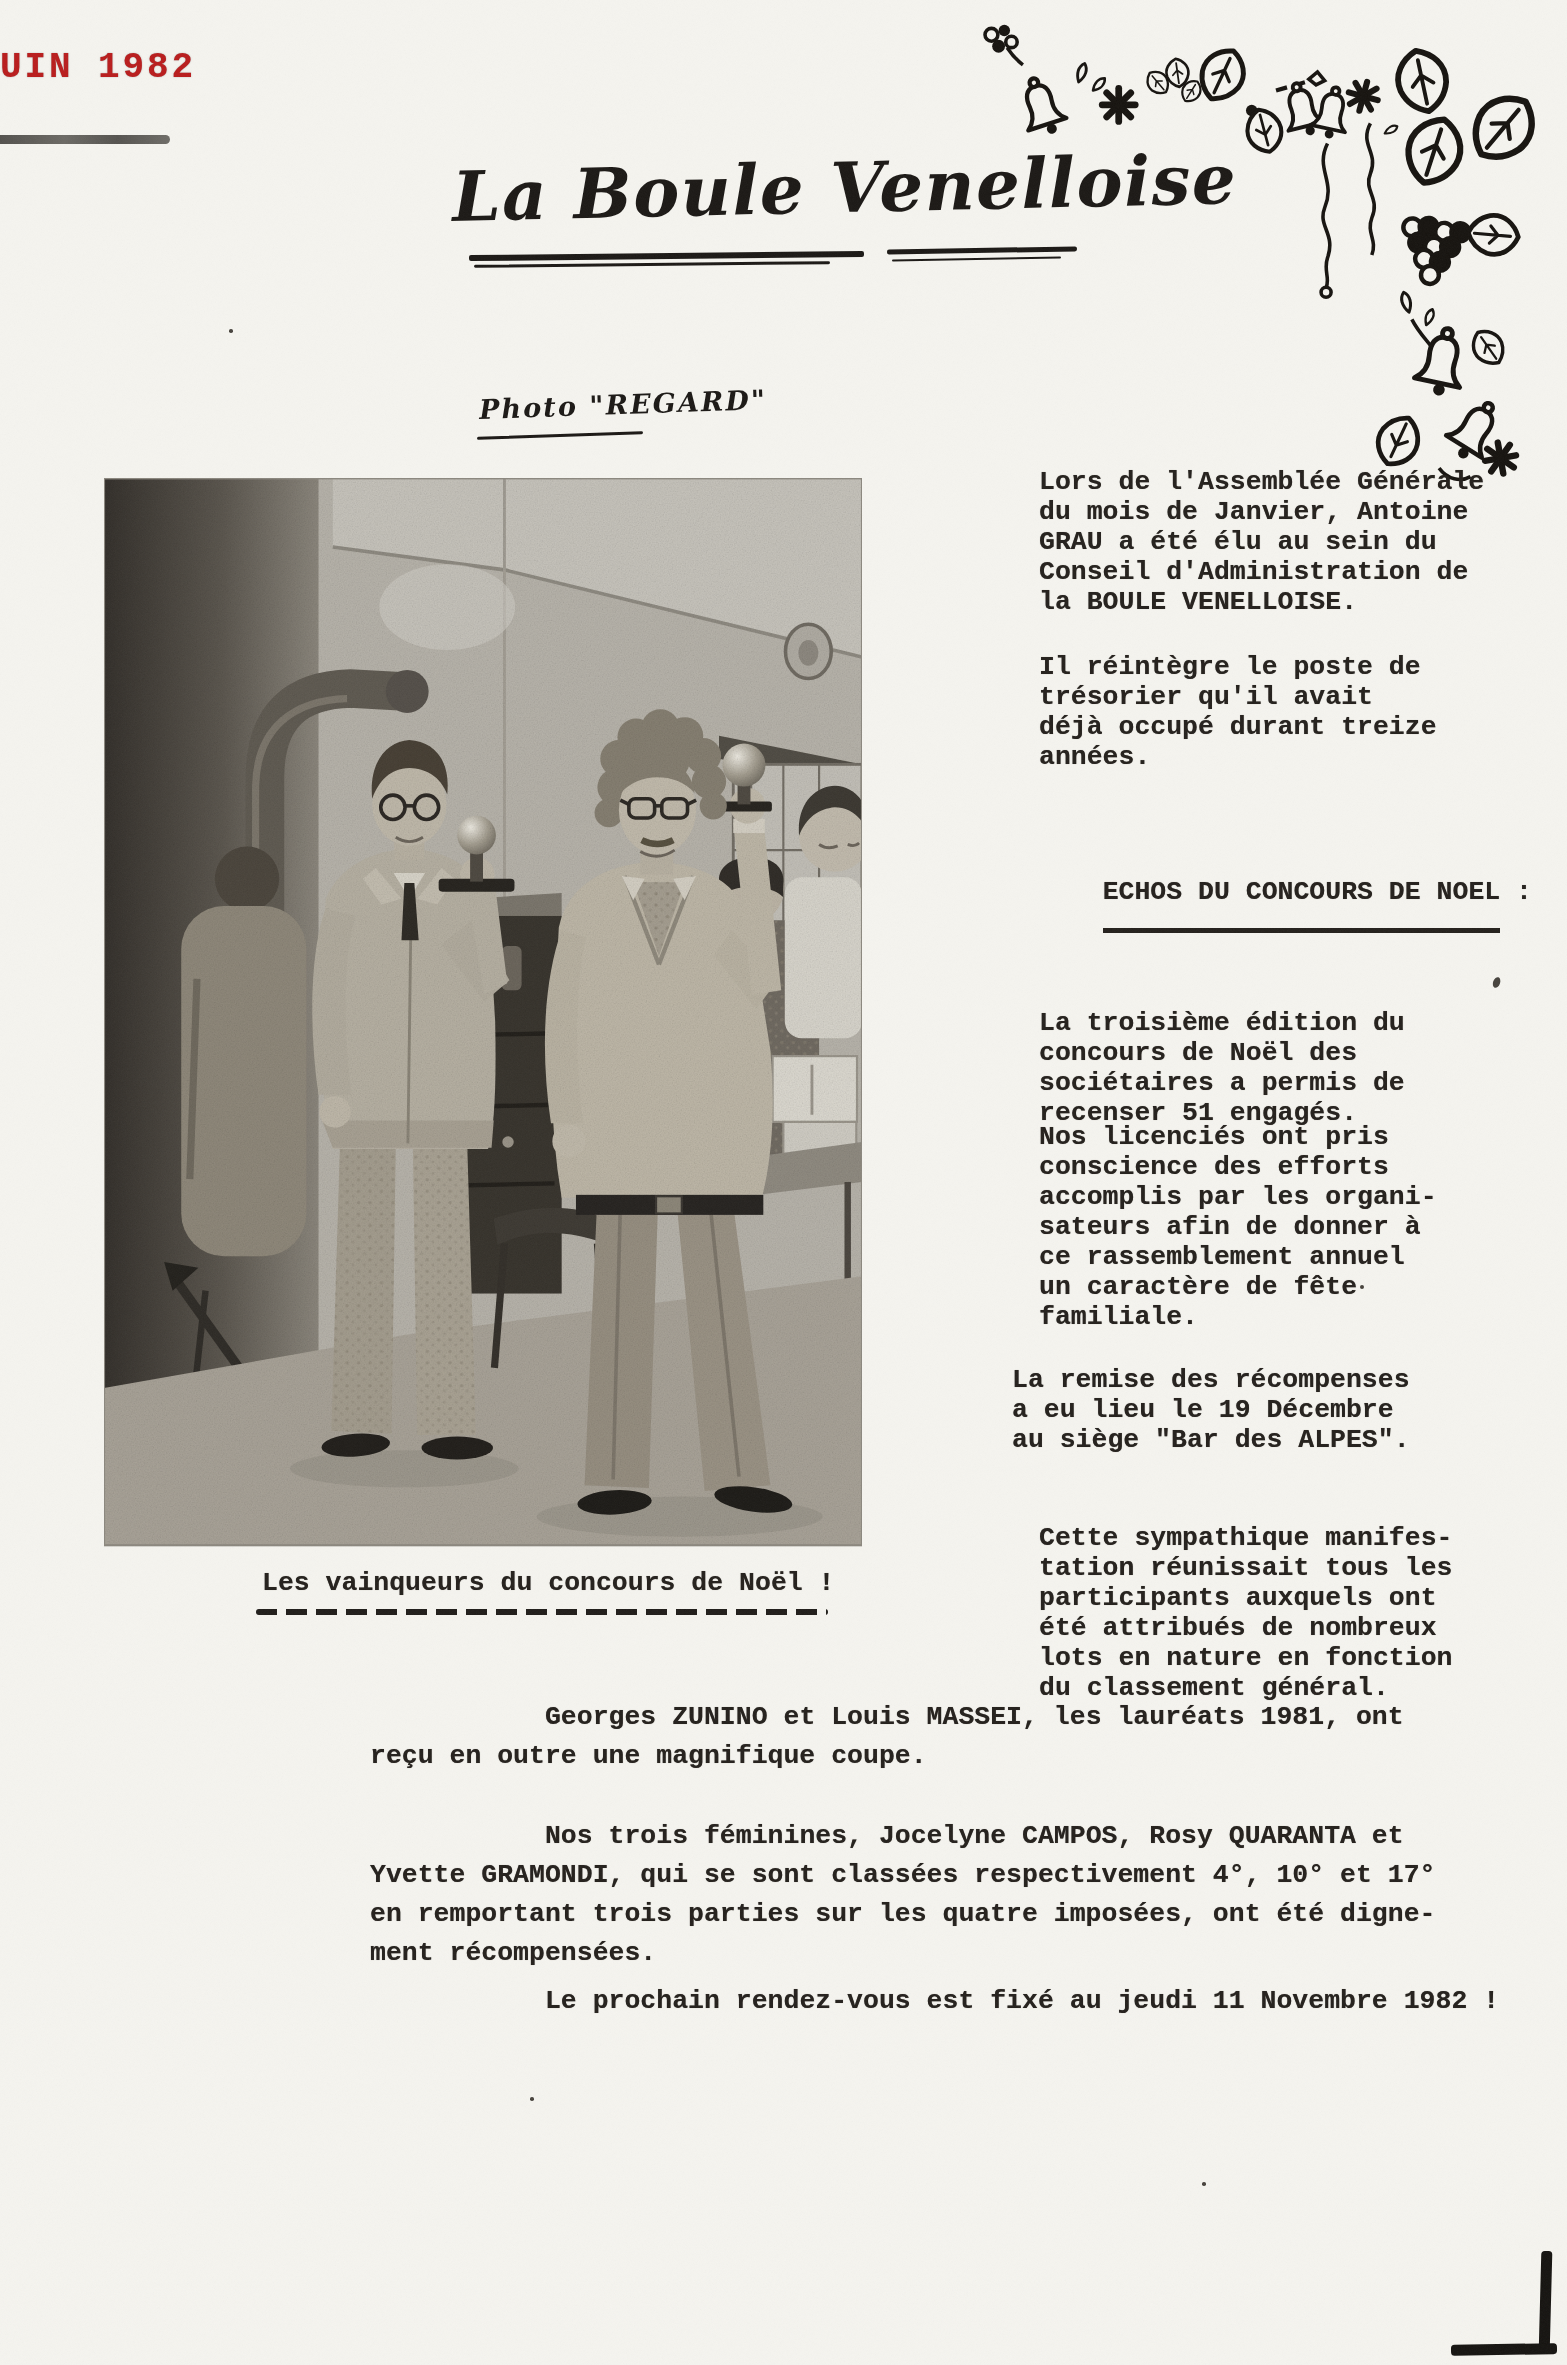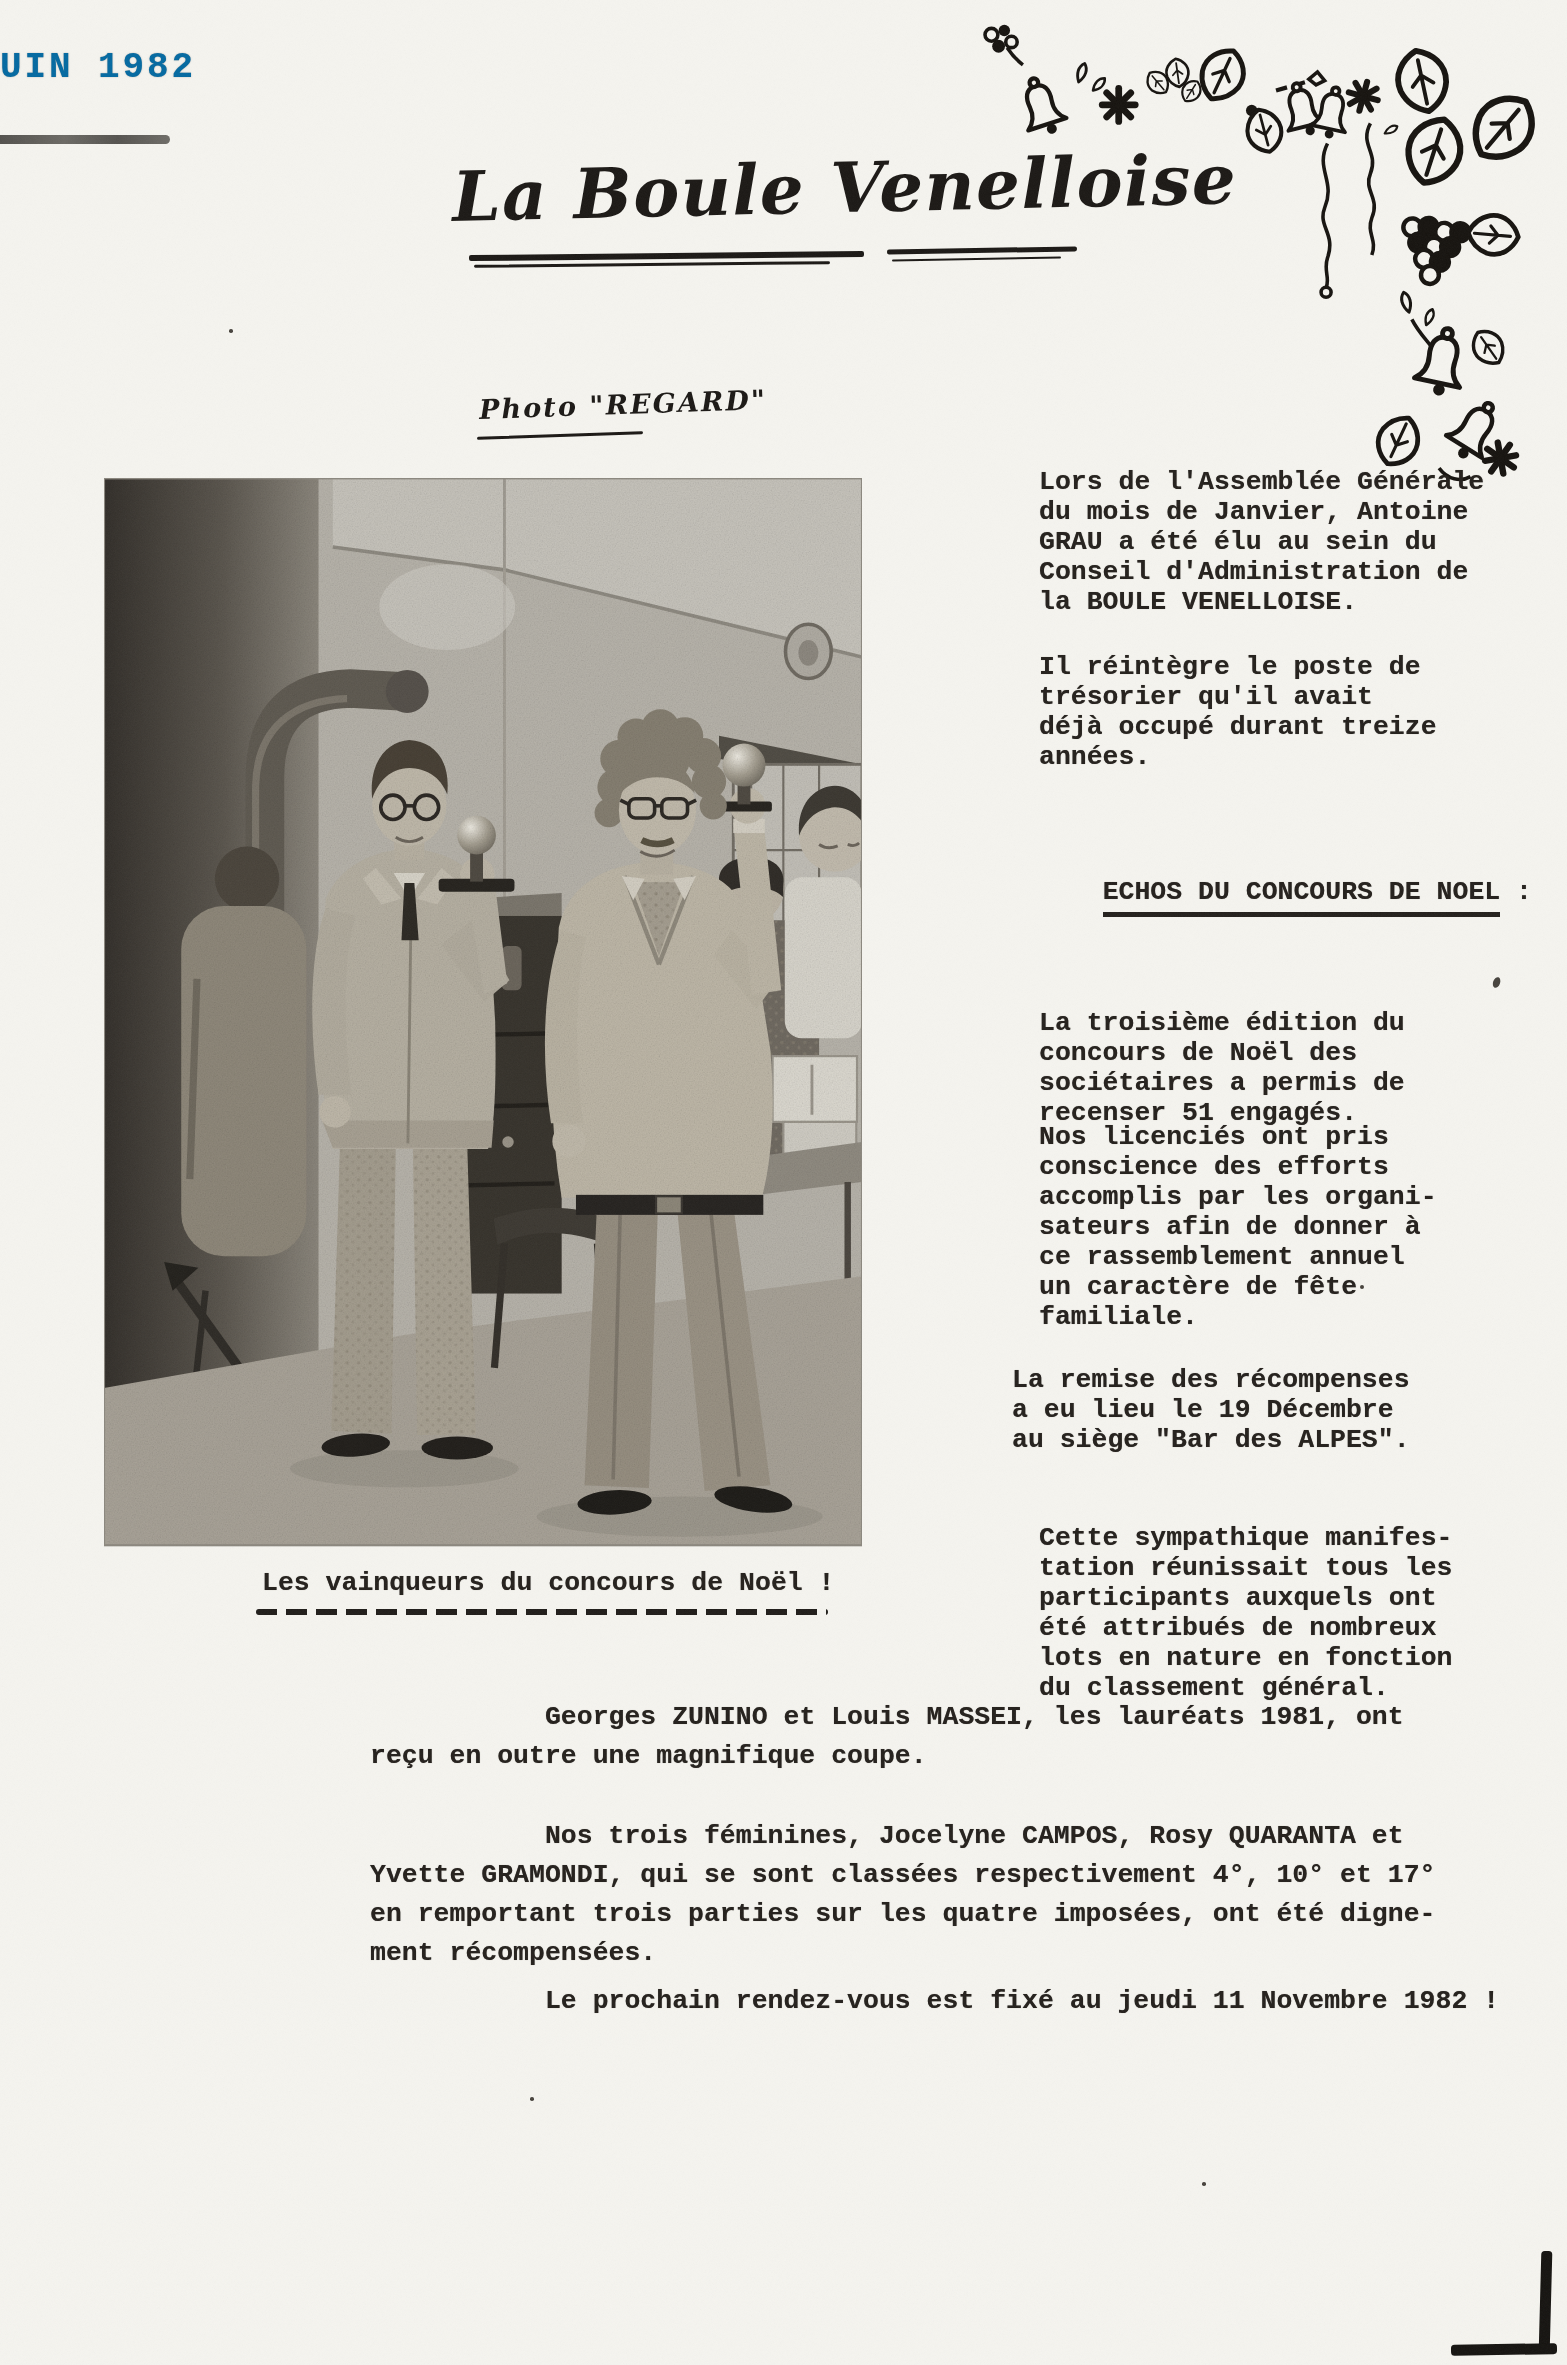--- a/index.html
+++ b/index.html
@@ -3,34 +3,34 @@
 <meta charset="utf-8">
 <style>
   html,body{margin:0;padding:0;background:#d8d6d0;}
   .page{position:relative;width:1567px;height:2366px;background:#f5f4ef;overflow:hidden;
         font-family:"Liberation Mono","DejaVu Sans Mono",monospace;}
   .abs{position:absolute;}
   .type{font-family:"Liberation Mono","DejaVu Sans Mono",monospace;font-weight:700;
         color:#24201c;white-space:pre-wrap;text-shadow:0 0 0.7px rgba(36,32,28,.55);}
   .rightcol{font-size:26.5px;line-height:30px;width:487px;letter-spacing:0px;}
   .bottomblock{font-size:26.5px;line-height:39px;width:1188px;}
-  .issue-date{font-size:36px;color:#0369a1;font-weight:700;letter-spacing:2.9px;
+  .issue-date{font-size:36px;color:#b91c1c;font-weight:700;letter-spacing:2.9px;
               text-shadow:0 0 1.4px rgba(140,140,140,.8);}
   .issue-bar{background:linear-gradient(90deg,#514f4b,#6b6964 40%,#55534f 70%,#6e6c67);
              border-radius:5px;}
   .script{font-family:"DejaVu Serif","Liberation Serif",serif;font-style:italic;font-weight:700;
           color:#1b1815;}
   .title{font-size:69px;letter-spacing:1.4px;transform:rotate(-1.3deg);}
   .credit{font-size:27px;letter-spacing:2.1px;transform:rotate(-2deg);}
   .ink-line{background:#1b1815;border-radius:2.1px;}
   .caption{font-size:26.5px;}
   .dashes{background:repeating-linear-gradient(90deg,#201d1a 0 21.5px,transparent 21.5px 30px);
           border-radius:2.9px;}
   .headline{font-size:26.5px;line-height:31.5px;}
-  .headline .ul{border-bottom:5px solid #24201c;padding-bottom:5px;}
+  .headline .ul{border-bottom:5px solid #24201c;padding-bottom:21px;}
   .corner{background:#151310;border-radius:3.6px;}
   .speck{background:#46423c;border-radius:50%;}
   .paper-grain{pointer-events:none;z-index:60;}
 </style>
 </head>
 <body>
 
 <div class="page">
 
   <div class="abs issue-date" style="left:0px;top:47px;">UIN 1982</div>

